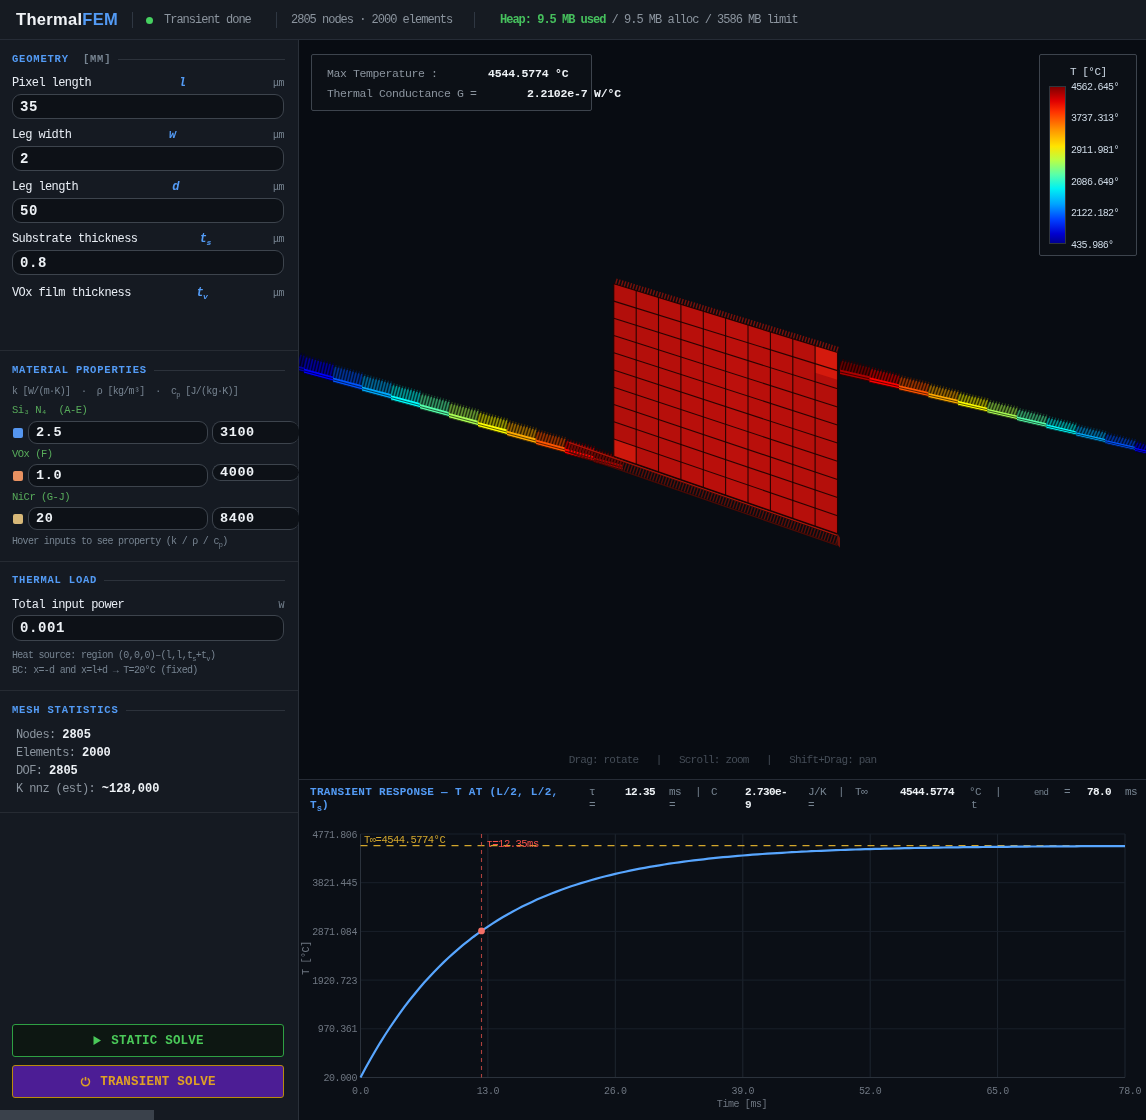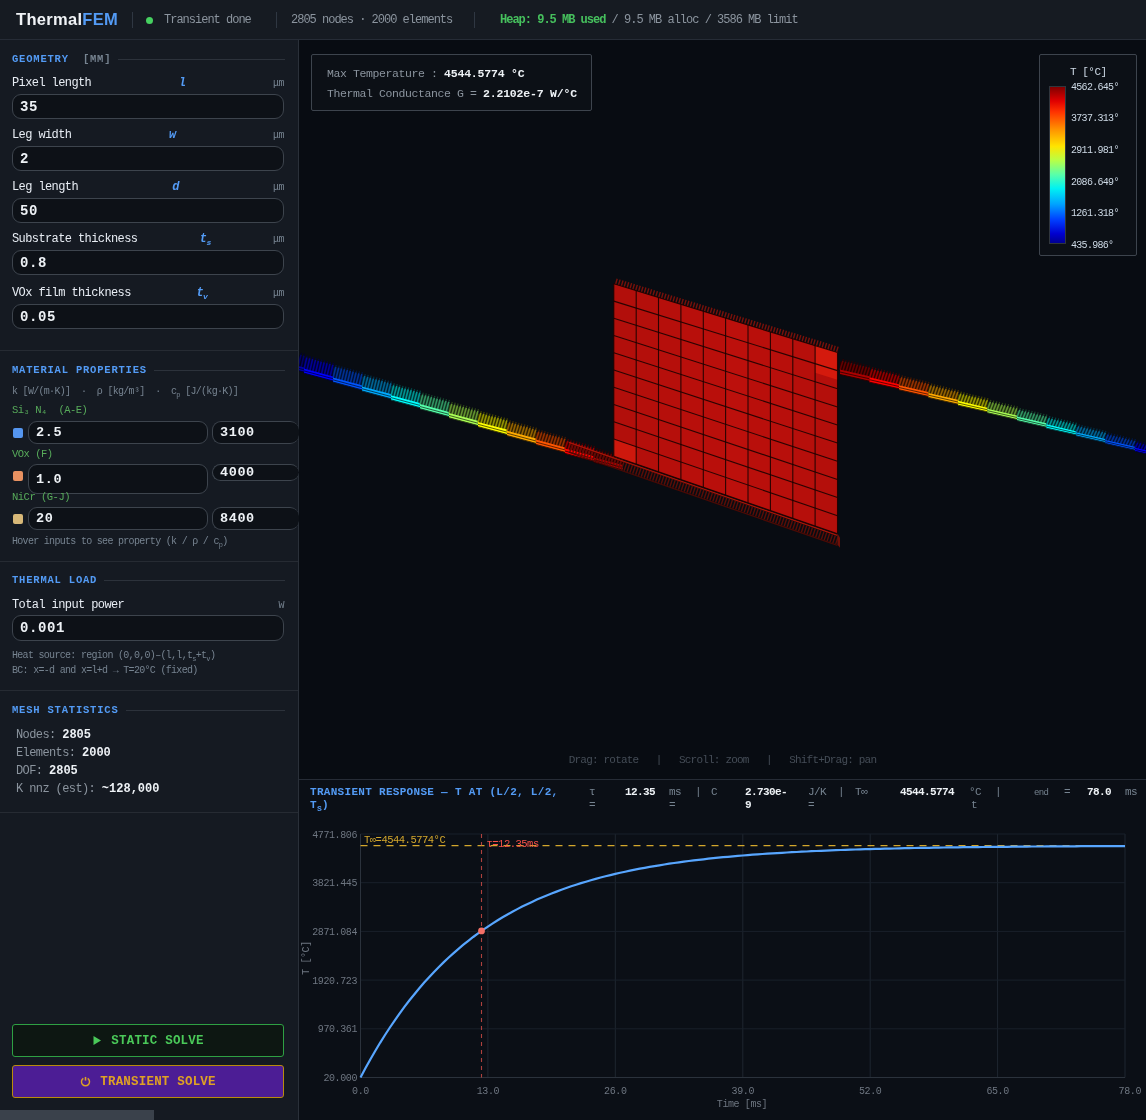--- a/index.html
+++ b/index.html
@@ -31,21 +31,21 @@
 .stat { position:absolute; left:16px; font-size:12px; letter-spacing:-0.6px; color:#8b949e; white-space:pre; }
 .stat b { color:#eef2f6; letter-spacing:0; }
 .btn { position:absolute; left:12px; width:272px; height:33px; border-radius:3px;
   display:flex; align-items:center; justify-content:center; gap:9px;
   font-size:12.5px; font-weight:bold; letter-spacing:0.2px; white-space:pre; }
 .canvas { position:absolute; left:299px; top:40px; width:847px; height:740px; background:#080c12;
   border-bottom:1px solid #262c36; }
 .infobox { position:absolute; left:12px; top:14px; width:281px; height:57px; background:rgba(13,17,23,0.88);
   border:1px solid #3d444d; border-radius:2px; padding:9px 0 0 15px; font-size:11.5px;
   letter-spacing:-0.4px; color:#8b949e; line-height:20px; white-space:pre; }
-.infobox b { color:#eef2f6; letter-spacing:-0.2px; }
+.infobox b { color:#eef2f6; letter-spacing:-0.2px;margin-left:44px; }
 .legend { position:absolute; left:740px; top:13.5px; width:98px; height:202px; background:rgba(13,17,23,0.92);
   border:1px solid #3d444d; border-radius:2px; }
 .legend .ttl { position:absolute; left:30px; top:11px; font-size:11px; color:#cdd9e5; letter-spacing:-0.5px; }
 .lbar { position:absolute; left:9px; top:31.5px; width:17px; height:158px; border:1px solid #30363d;
   background:linear-gradient(to bottom,#800000 0%,#e00000 9%,#ff3300 16%,#ff9100 27%,#ffe400 38%,#b8ff46 47%,#5affa8 56%,#00f2f2 65%,#00a4ff 75%,#0040ff 85%,#0000d0 94%,#000090 100%); }
 .llab { position:absolute; left:31px; font-size:10px; letter-spacing:-0.7px; color:#cdd9e5; }
 .hint { position:absolute; left:0; top:714px; width:847px; text-align:center; font-size:11px;
   letter-spacing:-0.8px; color:#454d57; white-space:pre; }
 .chart { position:absolute; left:299px; top:780px; width:847px; height:340px; background:#0b0f16; }
 .ch { position:absolute; font-size:11px; letter-spacing:-0.6px; color:#768390; white-space:pre; }
@@ -69,31 +69,30 @@
   <div class="shead" style="top:13px">GEOMETRY <span>[MM]</span><i></i></div>
   <div class="lrow" style="top:36px">Pixel length<span class="sym">l</span><span class="unit">μm</span></div>
   <div class="inp" style="left:12px;top:54px;width:272px;height:25px">35</div>
   <div class="lrow" style="top:88px">Leg width<span class="sym">w</span><span class="unit">μm</span></div>
   <div class="inp" style="left:12px;top:106px;width:272px;height:25px">2</div>
   <div class="lrow" style="top:140px">Leg length<span class="sym">d</span><span class="unit">μm</span></div>
   <div class="inp" style="left:12px;top:158px;width:272px;height:25px">50</div>
   <div class="lrow" style="top:192px">Substrate thickness<span class="sym">t<sub style="font-size:8px">s</sub></span><span class="unit">μm</span></div>
   <div class="inp" style="left:12px;top:210px;width:272px;height:25px">0.8</div>
   <div class="lrow" style="top:246px">VOx film thickness<span class="sym">t<sub style="font-size:8px">v</sub></span><span class="unit">μm</span></div>
-  <div class="inp" style="left:12px;top:264px;width:272px;height:25px">0.05</div>
   <div class="sep" style="top:310px"></div>
   <div class="shead" style="top:324px">MATERIAL PROPERTIES<i></i></div>
   <div class="small" style="top:346px">k [W/(m·K)]  ·  ρ [kg/m³]  ·  c<sub style="font-size:7px">p</sub> [J/(kg·K)]</div>
   <div class="green" style="top:364px">Si₃ N₄  (A-E)</div>
   <div class="sw" style="top:387.5px;background:#5596f0"></div>
   <div class="inp" style="left:28px;top:381px;width:180px;height:23px;font-size:13.5px">2.5</div>
   <div class="inp" style="left:212px;top:381px;width:87px;height:23px;font-size:13.5px;border-right:none">3100</div>
   <div class="green" style="top:408px">VOx (F)</div>
   <div class="sw" style="top:430.5px;background:#e89161"></div>
-  <div class="inp" style="left:28px;top:424px;width:180px;height:30px;font-size:13.5px">1.0</div>
+  <div class="inp" style="left:28px;top:424px;width:180px;height:23px;font-size:13.5px">1.0</div>
   <div class="inp" style="left:212px;top:424px;width:87px;height:17px;font-size:13.5px;border-right:none">4000</div>
   <div class="green" style="top:451px">NiCr (G-J)</div>
   <div class="sw" style="top:473.5px;background:#d7b878"></div>
   <div class="inp" style="left:28px;top:467px;width:180px;height:23px;font-size:13.5px">20</div>
   <div class="inp" style="left:212px;top:467px;width:87px;height:23px;font-size:13.5px;border-right:none">8400</div>
   <div class="small" style="top:496px">Hover inputs to see property (k / ρ / c<sub style="font-size:7px">p</sub>)</div>
   <div class="sep" style="top:521px"></div>
   <div class="shead" style="top:534px">THERMAL LOAD<i></i></div>
   <div class="lrow" style="top:558px">Total input power<span class="sym"></span><span class="unit">W</span></div>
   <div class="inp" style="left:12px;top:575px;width:272px;height:26px">0.001</div>
@@ -908,21 +907,21 @@
     </svg>
   <div class="infobox">Max Temperature : <b>4544.5774 °C</b>
 Thermal Conductance G = <b>2.2102e-7 W/°C</b></div>
   <div class="legend">
     <div class="ttl">T [°C]</div>
     <div class="lbar"></div>
     <div class="llab" style="top:27px">4562.645°</div>
     <div class="llab" style="top:58.6px">3737.313°</div>
     <div class="llab" style="top:90.3px">2911.981°</div>
     <div class="llab" style="top:122px">2086.649°</div>
-    <div class="llab" style="top:153.6px">1261.318°</div>
+    <div class="llab" style="top:153.6px">2122.182°</div>
     <div class="llab" style="top:185.2px">435.986°</div>
   </div>
   <div class="hint">Drag: rotate   |   Scroll: zoom   |   Shift+Drag: pan</div>
 </div>
 <div class="chart">
   <svg width="847" height="340" viewBox="299 780 847 340" style="position:absolute;left:0;top:0">
       <line x1="360.5" y1="834.0" x2="360.5" y2="1077.5" stroke="#1e2630" stroke-width="1"></line>
       <line x1="487.9" y1="834.0" x2="487.9" y2="1077.5" stroke="#1e2630" stroke-width="1"></line>
       <line x1="615.3" y1="834.0" x2="615.3" y2="1077.5" stroke="#1e2630" stroke-width="1"></line>
       <line x1="742.8" y1="834.0" x2="742.8" y2="1077.5" stroke="#1e2630" stroke-width="1"></line>

